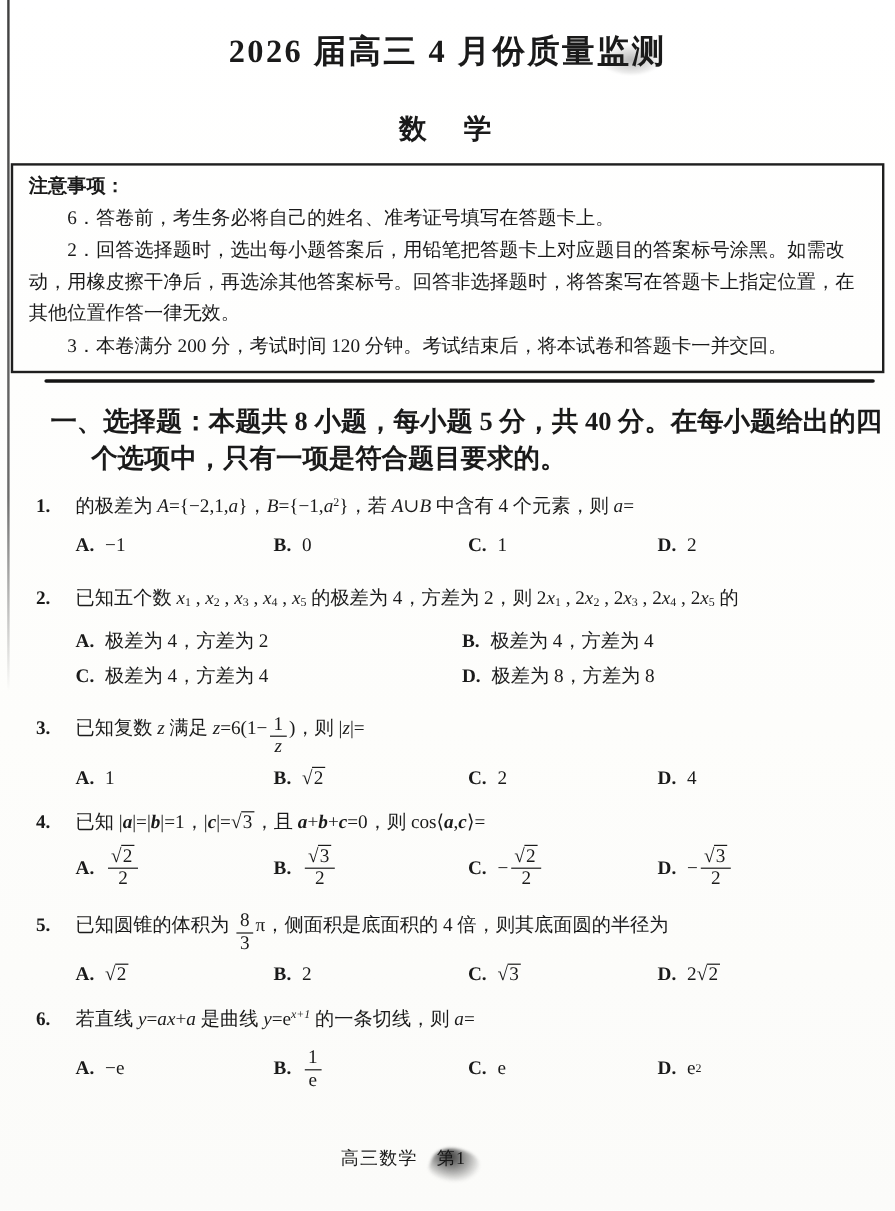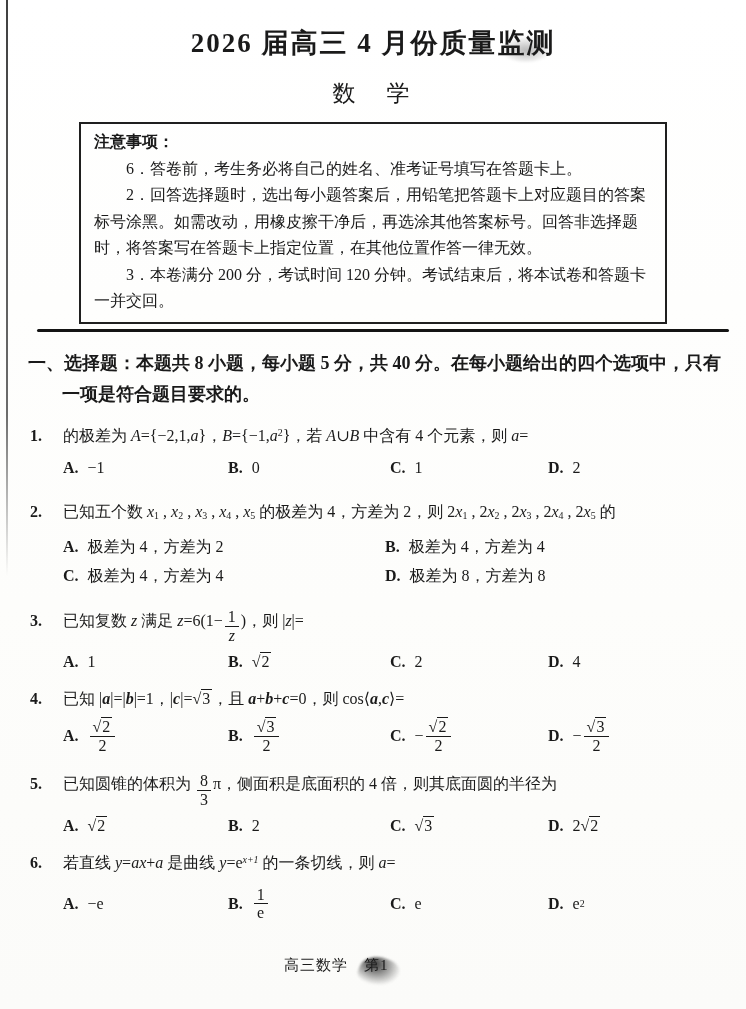--- a/index.html
+++ b/index.html
@@ -14,28 +14,28 @@
   
   .edge-line{position:absolute;left:6px;top:0;width:2px;height:576px;
     background:linear-gradient(180deg,rgba(30,30,30,.85) 0%,rgba(30,30,30,.65) 72%,rgba(30,30,30,0) 100%);}
   .title-smudge{position:absolute;left:500px;top:36px;width:52px;height:26px;border-radius:50%;
     background:radial-gradient(ellipse at 50% 55%,rgba(35,35,35,.32),rgba(35,35,35,0) 70%);filter:blur(1px);}
   .footer-smudge{position:absolute;left:359px;top:957px;width:40px;height:29px;
     border-radius:62% 38% 70% 30%;transform:rotate(20deg);filter:blur(1.2px);
     background:radial-gradient(ellipse at 32% 30%,rgba(22,22,22,.85),rgba(22,22,22,0) 72%);}
   
   .title{padding-top:26px;text-align:center;font-size:27px;font-weight:700;letter-spacing:2px;line-height:34px;}
-  .subject{margin-top:19px;text-align:center;font-size:23px;font-weight:400;letter-spacing:4px;line-height:30px;}
-  
-  .notice{width:588px;margin:13px auto 3px;border:2px solid #1f1f1f;padding:5px 13px 7px;line-height:26.5px;}
+  .subject{margin-top:33px;text-align:center;font-size:23px;font-weight:700;letter-spacing:4px;line-height:30px;}
+  
+  .notice{width:728px;margin:13px auto 3px;border:2px solid #1f1f1f;padding:5px 13px 7px;line-height:26.5px;}
   .notice .nh{font-weight:700;}
   .notice p{margin:0;text-indent:2em;}
   .shadow-line{width:692px;height:3px;background:#141414;margin:5px 0 0 37px;border-radius:2px;}
   
-  .sec{margin:16px 0 0 28px;width:696px;font-weight:700;font-size:18px;line-height:31px;
+  .sec{margin:16px 0 0 42px;width:696px;font-weight:700;font-size:22px;line-height:31px;
     padding-left:34px;text-indent:-34px;}
   
   .q{margin-left:30px;width:700px;}
   .qrow{display:flex;align-items:flex-start;}
   .qno{width:33px;flex:none;font-weight:700;line-height:27px;}
   .qstem{flex:1;line-height:27px;}
   .tall{line-height:40px;}
   .opts{display:flex;align-items:center;padding-left:33px;}
   .ok{font-weight:700;margin-right:9px;}
   .w1{width:165px;}.w2{width:162px;}.w3{width:158px;}.w4{flex:1;}

